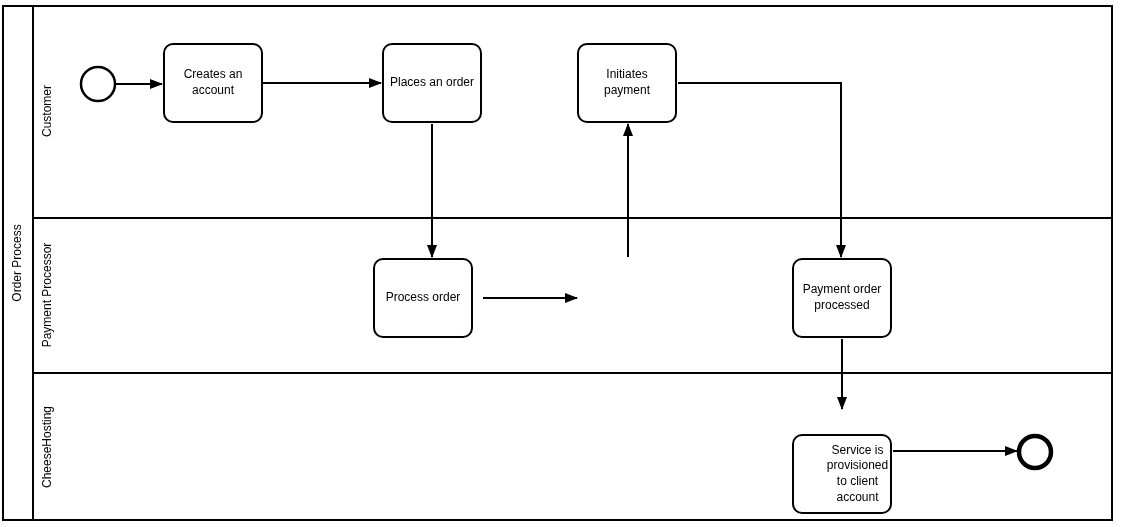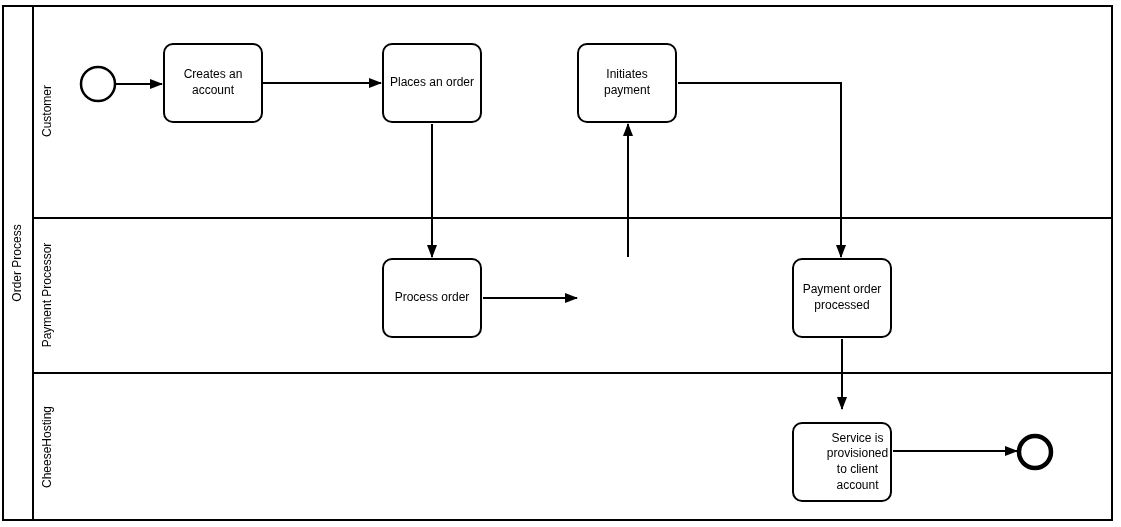--- a/index.html
+++ b/index.html
@@ -100,23 +100,23 @@
 
   <div class="task" style="left:163px; top:43px;align-items:center;">
     <span>Creates an account</span>
   </div>
   <div class="task" style="left:382px; top:43px;">
     <span>Places an order</span>
   </div>
   <div class="task" style="left:577px; top:43px;">
     <span>Initiates payment</span>
   </div>
-  <div class="task" style="left:382px; top:258px;">
+  <div class="task" style="left:373px; top:258px;">
     <span>Process order</span>
   </div>
   <div class="task" style="left:792px; top:258px;">
     <span>Payment order processed</span>
   </div>
-  <div class="task" style="left:792px; top:422px;padding-left:34px;">
+  <div class="task" style="left:792px; top:434px;padding-left:34px;">
     <span>Service is provisioned to client account</span>
   </div>
 
 </div>
 
 </body></html>

